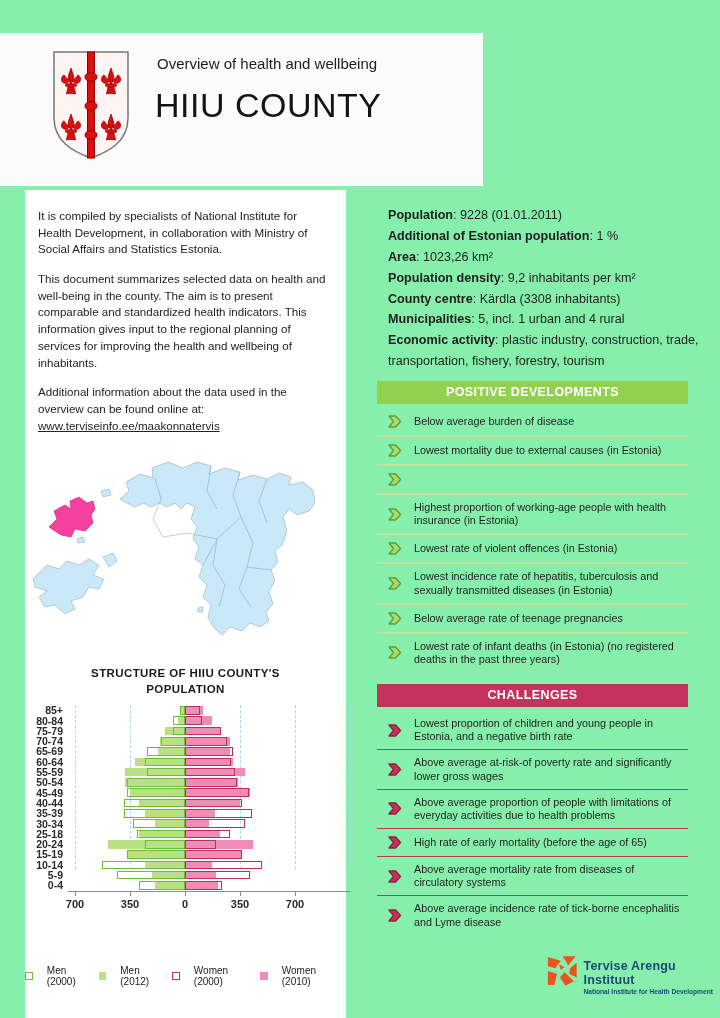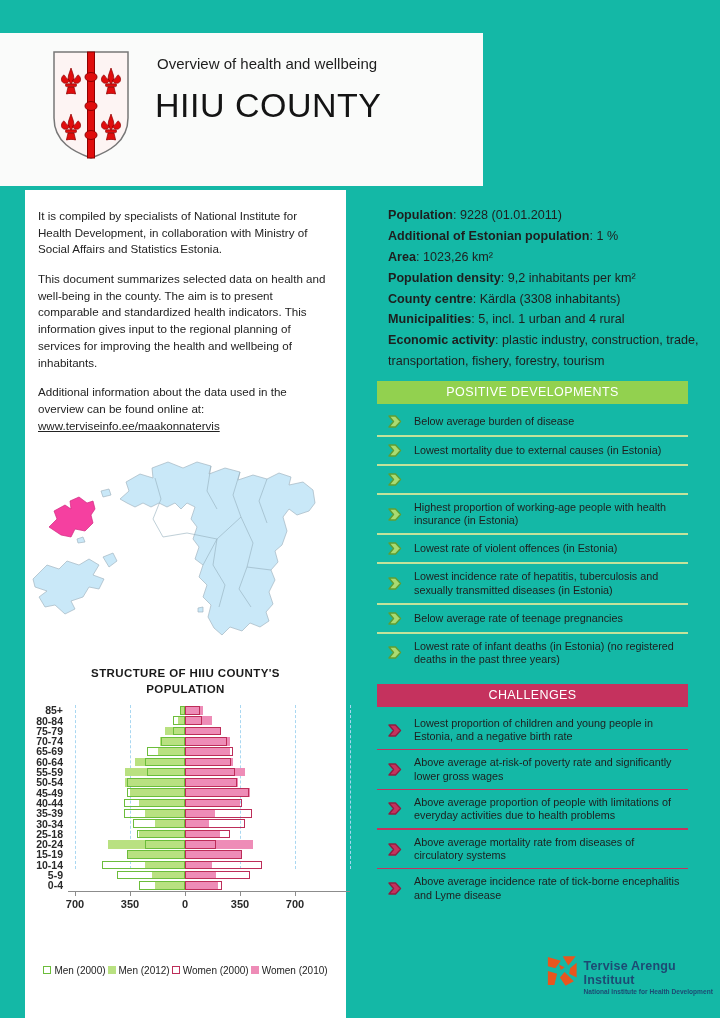--- a/index.html
+++ b/index.html
@@ -1,17 +1,17 @@
 <!DOCTYPE html>
 <html><head>
 <meta charset="utf-8">
 <style>
   * { margin:0; padding:0; box-sizing:border-box; }
   html,body { font-family:"Liberation Sans","DejaVu Sans",sans-serif; }
-  #page { position:relative; width:720px; height:1018px; background:#14b8a6; overflow:hidden; }
+  #page { position:relative; width:720px; height:1018px; background:#86efac; overflow:hidden; }
 
   
   #header-band { position:absolute; left:0; top:33px; width:483px; height:153px; background:#fafbfa; }
   #coat { position:absolute; left:52px; top:50px; }
   #eyebrow { position:absolute; left:157px; top:55px; font-size:15px; color:#1d1d1d; }
   #county-title { position:absolute; left:155px; top:86px; font-size:34px; color:#141414; letter-spacing:0.5px; }
 
   
   #left-panel { position:absolute; left:25px; top:190px; width:321px; height:828px; background:#ffffff; }
   #intro { padding:18px 13px 0 13px; font-size:11.6px; line-height:1.44; color:#232323; }
@@ -27,28 +27,28 @@
   .prow { position:relative; height:10.3px; }
   .grid { position:absolute; top:0; bottom:22px; width:0; border-left:1px dashed #a9d7f1; }
   .bar { position:absolute; top:0.8px; height:8.6px; }
   .bar.fill { z-index:1; }
   .bar.outline { z-index:2; background:transparent; border-style:solid; border-width:1.5px; }
   .ylab { position:absolute; right:287px; width:36px; text-align:right; font-size:10.5px; font-weight:700; color:#2a2a2a; line-height:10.3px; }
   #xaxis { position:relative; border-top:1.2px solid #8c8c8c; height:22px; }
   .tick { position:absolute; top:0; height:4px; width:1px; background:#8c8c8c; }
   .ticklab { position:absolute; top:6px; transform:translateX(-50%); font-size:11px; font-weight:700; color:#2a2a2a; }
   #legend { display:flex; justify-content:center; gap:2px; margin-top:52px; font-size:10px; color:#222; }
-  .leg { display:flex; align-items:center; gap:3px; }
+  .leg { display:flex; align-items:center; gap:14px; }
   .sw { width:8px; height:8px; display:inline-block; }
 
   
   #facts { position:absolute; left:388px; top:205px; width:312px; font-size:12.6px; line-height:1.66; color:#1e1e1e; }
   #facts b { font-weight:700; }
 
-  .band { position:absolute; left:377px; width:311px; height:23px; color:#fff; font-weight:400; font-size:12.5px; text-align:center; line-height:23px; letter-spacing:0.4px; }
+  .band { position:absolute; left:377px; width:311px; height:23px; color:#fff; font-weight:700; font-size:12.5px; text-align:center; line-height:23px; letter-spacing:0.4px; }
   #pos-band { top:381px; background:#92d14f; }
   #chal-band { top:684px; background:#c5325e; }
 
   .ilist { position:absolute; left:377px; width:311px; }
   #pos-list { top:408px; }
   #chal-list { top:711px; }
   .item { display:flex; align-items:center; gap:12px; padding:6px 2px 6px 10px; }
   .item .txt { font-size:10.8px; line-height:1.22; color:#1e1e1e; }
   .isep { height:0; border-top:2px solid #c3e39b; }
   #chal-list .isep { border-top:1.4px solid #c5325e; }
@@ -394,20 +394,26 @@
         <div class="txt">Above average at-risk-of poverty rate and significantly lower gross wages</div>
       </div>
       <div class="isep"></div>
       <div class="item">
         <svg width="15" height="15" viewBox="0 0 15 15">
           <polygon points="2,2 8.5,2 13.5,7.5 8.5,13 2,13 6.5,7.5" fill="#c5325e" stroke="#8e1f42" stroke-width="1.4" stroke-linejoin="round"></polygon>
         </svg>
         <div class="txt">Above average proportion of people with limitations of everyday activities due to health problems</div>
       </div>
       <div class="isep"></div>
+      <div class="item">
+        <svg width="15" height="15" viewBox="0 0 15 15">
+          <polygon points="2,2 8.5,2 13.5,7.5 8.5,13 2,13 6.5,7.5" fill="#c5325e" stroke="#8e1f42" stroke-width="1.4" stroke-linejoin="round"></polygon>
+        </svg>
+        <div class="txt">High rate of early mortality (before the age of 65)</div>
+      </div>
       <div class="isep"></div>
       <div class="item">
         <svg width="15" height="15" viewBox="0 0 15 15">
           <polygon points="2,2 8.5,2 13.5,7.5 8.5,13 2,13 6.5,7.5" fill="#c5325e" stroke="#8e1f42" stroke-width="1.4" stroke-linejoin="round"></polygon>
         </svg>
         <div class="txt">Above average mortality rate from diseases of circulatory systems</div>
       </div>
       <div class="isep"></div>
       <div class="item">
         <svg width="15" height="15" viewBox="0 0 15 15">

